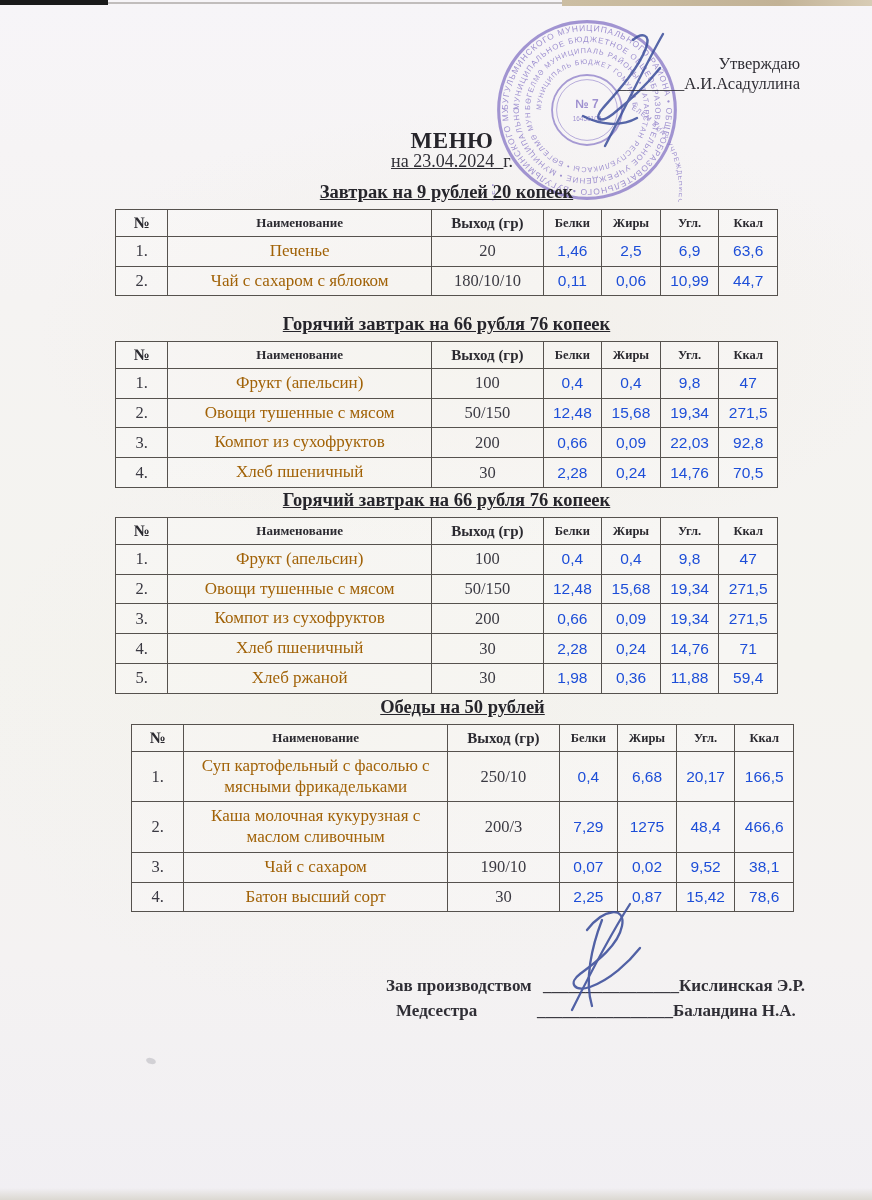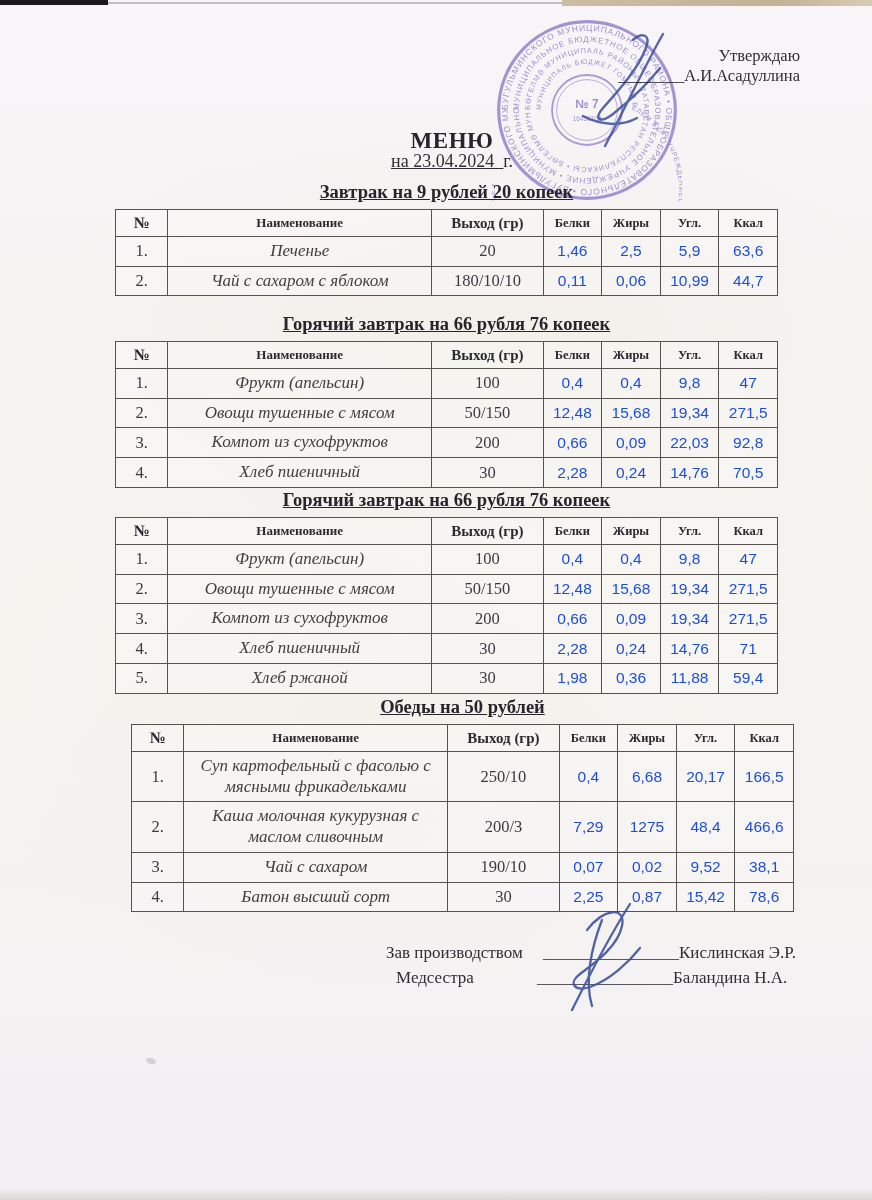--- a/index.html
+++ b/index.html
@@ -16,21 +16,21 @@
   .edge-black{position:absolute;top:0;left:0;width:108px;height:5px;background:#1a1a1a;}
   .edge-tan{position:absolute;top:0;left:562px;width:310px;height:6px;
     background:linear-gradient(90deg,#ccbea3,#c2b296 70%,#d8ccb5);}
   .edge-bottom{position:absolute;bottom:0;left:0;width:100%;height:12px;
     background:linear-gradient(180deg,rgba(223,220,230,0),#dbd8d1);}
   .artifact{position:absolute;left:146px;top:1058px;width:10px;height:6px;border-radius:50%;
     background:rgba(95,95,108,.22);transform:rotate(18deg);}
 
   .approval{position:absolute;top:46px;right:12px;text-align:right;
     font-size:16.5px;line-height:19.5px;color:#2f2e35;}
-  .approval .a1{margin-right:60px;}
+  .approval .a1{margin-right:60px;margin-top:8px;}
   .approval .a2{margin-right:27px;}
   .approval .a3{margin-right:0;}
   .approval .a4{margin-right:60px;}
 
   .menu-title{position:absolute;top:128px;left:452px;transform:translateX(-50%);
     font-size:23px;font-weight:bold;letter-spacing:.5px;color:#26252b;}
   .menu-date{position:absolute;top:151px;left:452px;transform:translateX(-50%);
     font-size:18px;color:#2f2e35;white-space:nowrap;}
   .menu-date .u{text-decoration:underline;}
 
@@ -41,25 +41,25 @@
   table.menu{width:100%;border-collapse:collapse;table-layout:fixed;font-size:17px;
     background:rgba(255,255,255,.25);}
   table.menu th,table.menu td{border:1.6px solid #56524e;}
   table.menu th{padding:4px 3px;font-weight:bold;text-align:center;color:#2b2a30;}
   table.menu td{padding:4px 5px;text-align:center;}
   th.col-no{width:7.4%;font-size:16px;}
   th.col-name{width:41.8%;font-size:13px;}
   th.col-out{width:17%;font-size:15px;}
   th.col-nut{width:8.45%;font-size:12.5px;}
   td.col-no{font-size:16.5px;color:#3a3942;}
-  td.col-name{text-align:left;padding-left:9px;color:#404040;line-height:1.22;font-style:italic;}
+  td.col-name{text-align:left;padding-left:9px;color:#a16207;line-height:1.22;}
   td.col-out{font-size:16.5px;color:#3a3942;}
   td.col-nut{font-family:"Liberation Sans","DejaVu Sans",sans-serif;font-size:15.5px;color:#1d4ed8;}
 
-  .footer{position:absolute;left:386px;top:941px;font-size:17px;line-height:24.5px;color:#2f2e35;white-space:nowrap;}
+  .footer{position:absolute;left:386px;top:974px;font-size:17px;line-height:24.5px;color:#2f2e35;white-space:nowrap;font-weight:bold;}
   .f-label{display:inline-block;}
   .r1 .f-label{width:157px;}
   .r2 .f-label{width:151px;text-indent:10px;}
   .f-line{color:#3c3b42;}
 
   .stamp-svg{position:absolute;left:492px;top:18px;width:190px;height:184px;opacity:.92;}
   .sig-head{position:absolute;left:545px;top:28px;width:175px;height:125px;}
   .sig-foot{position:absolute;left:532px;top:898px;width:150px;height:118px;}
 </style>
 </head>
@@ -125,21 +125,21 @@
             <th class="col-nut">Ккал</th>
           </tr>
         </thead>
         <tbody>
           <tr>
             <td class="col-no">1.</td>
             <td class="col-name">Печенье</td>
             <td class="col-out">20</td>
             <td class="col-nut">1,46</td>
             <td class="col-nut">2,5</td>
-            <td class="col-nut">5,9</td>
+            <td class="col-nut">6,9</td>
             <td class="col-nut">63,6</td>
           </tr>
           <tr>
             <td class="col-no">2.</td>
             <td class="col-name">Чай с сахаром с яблоком</td>
             <td class="col-out">180/10/10</td>
             <td class="col-nut">0,11</td>
             <td class="col-nut">0,06</td>
             <td class="col-nut">10,99</td>
             <td class="col-nut">44,7</td>

